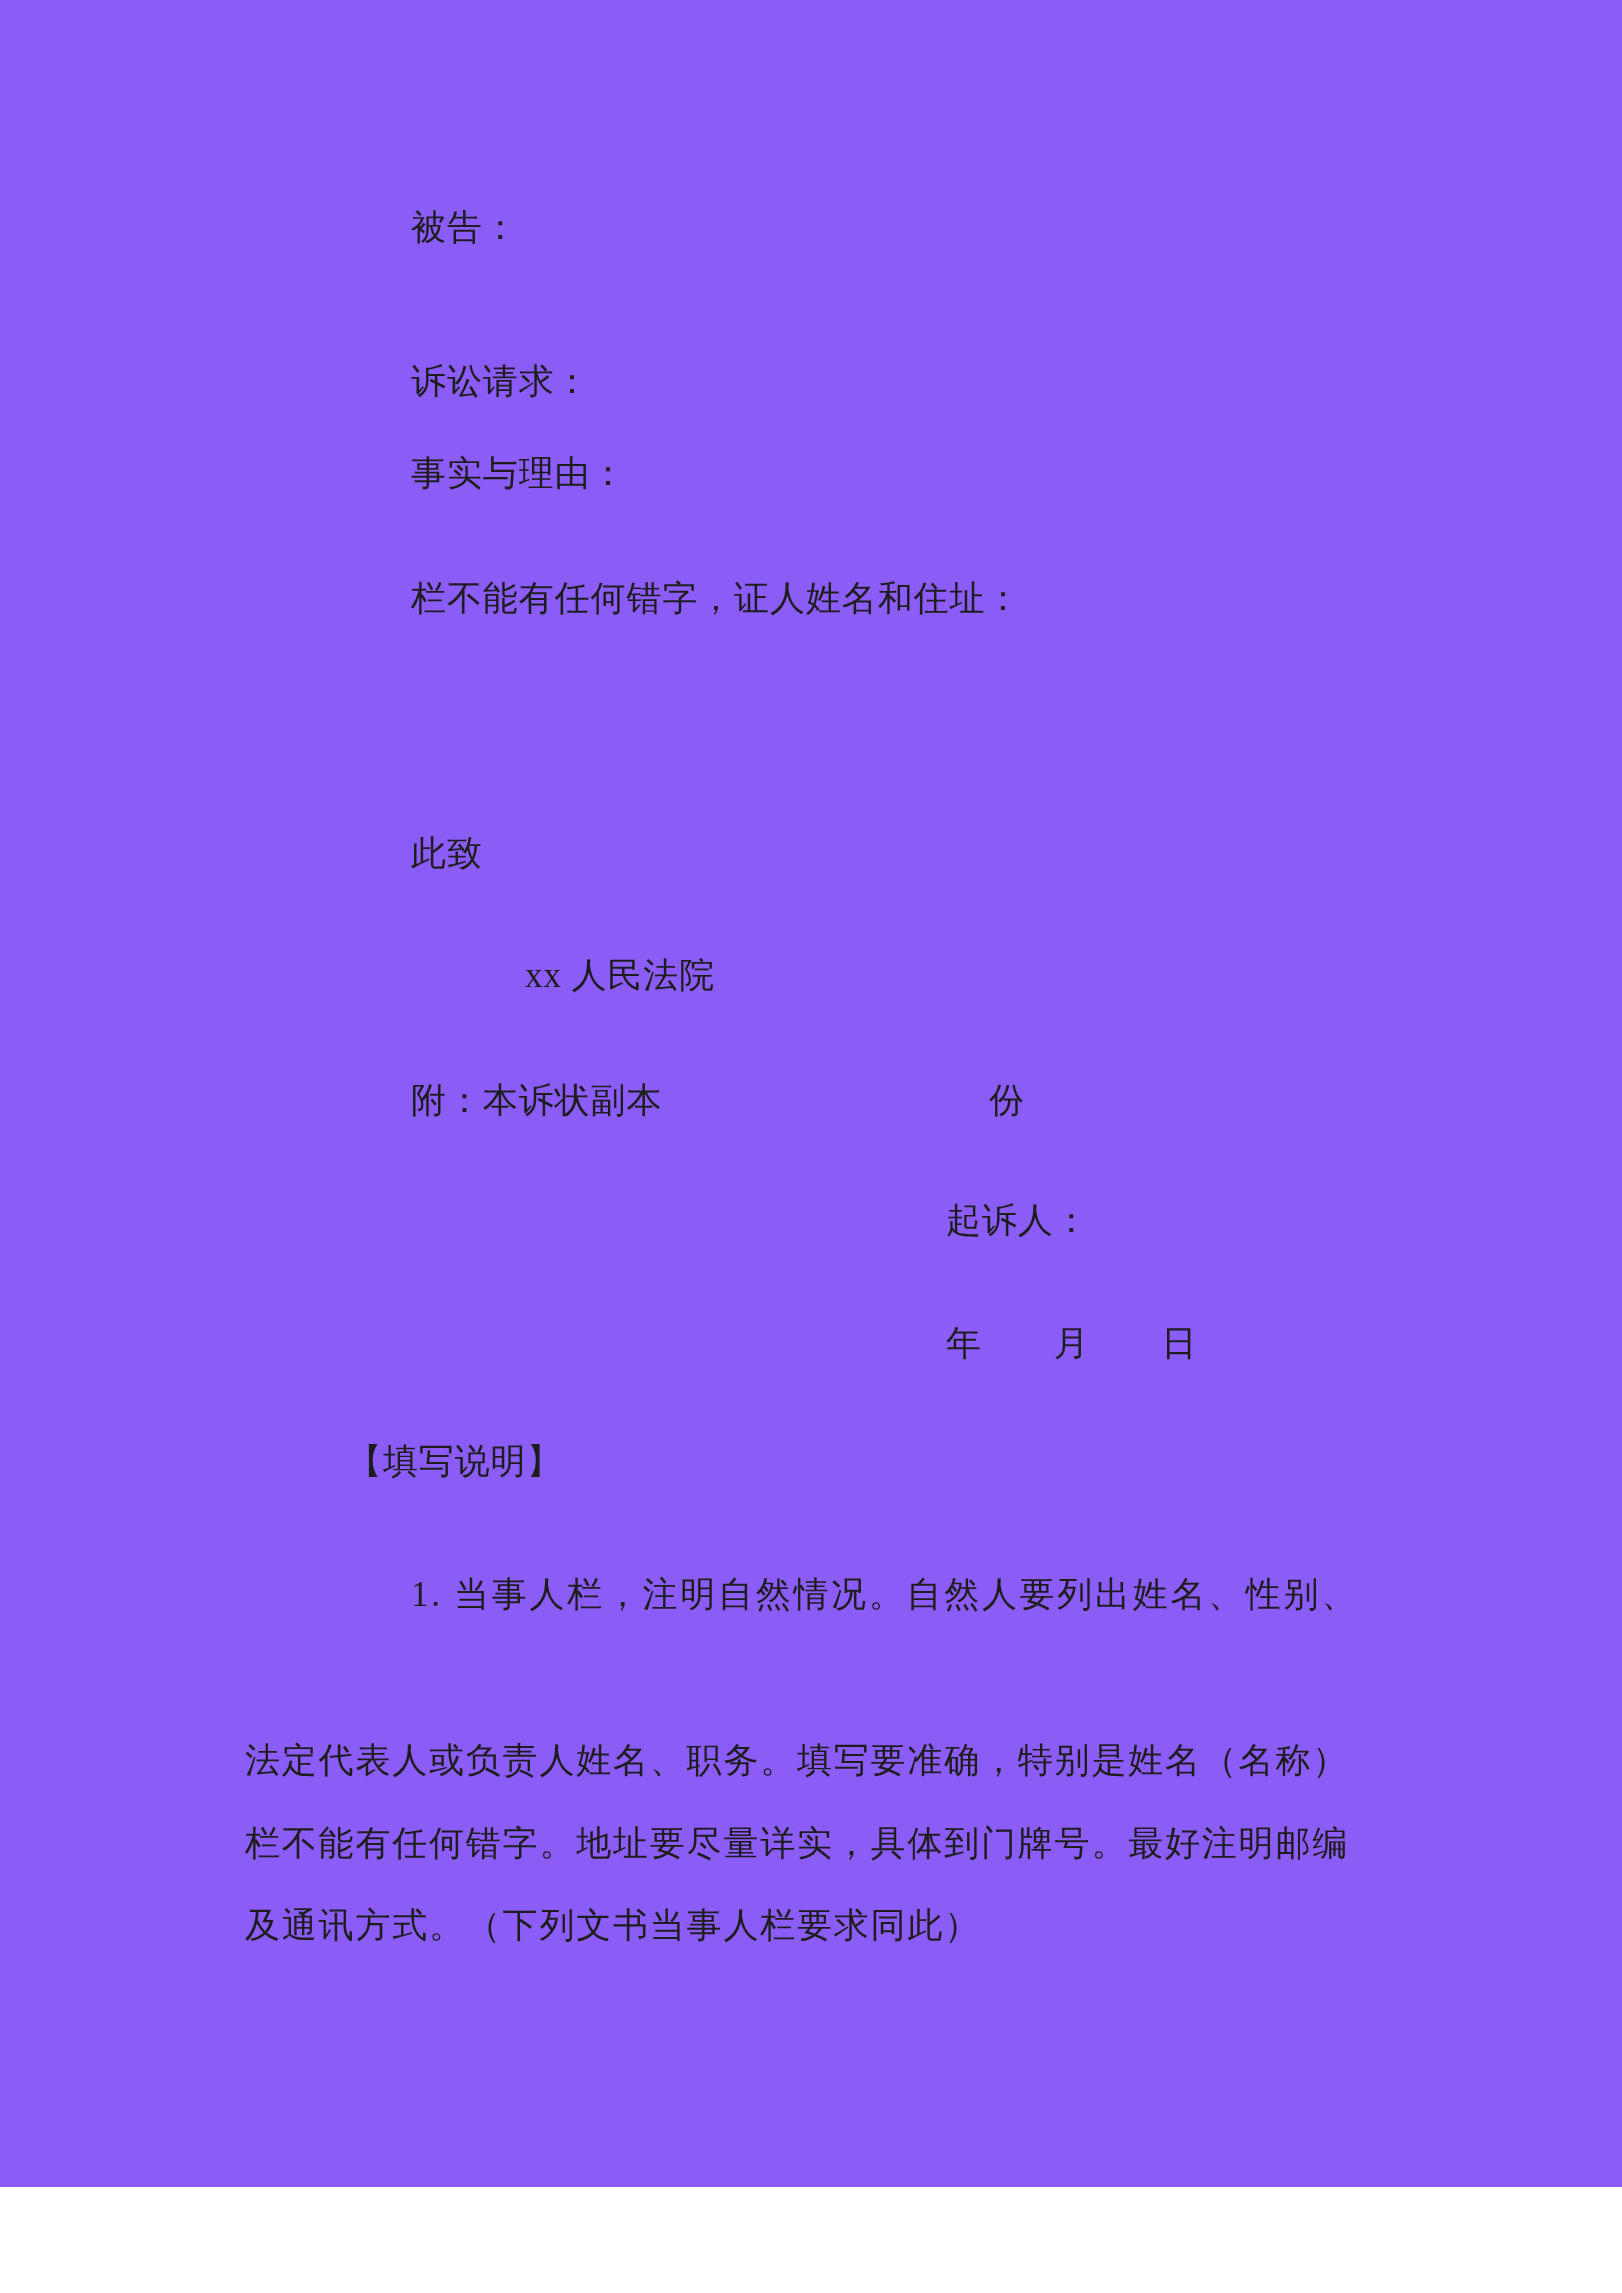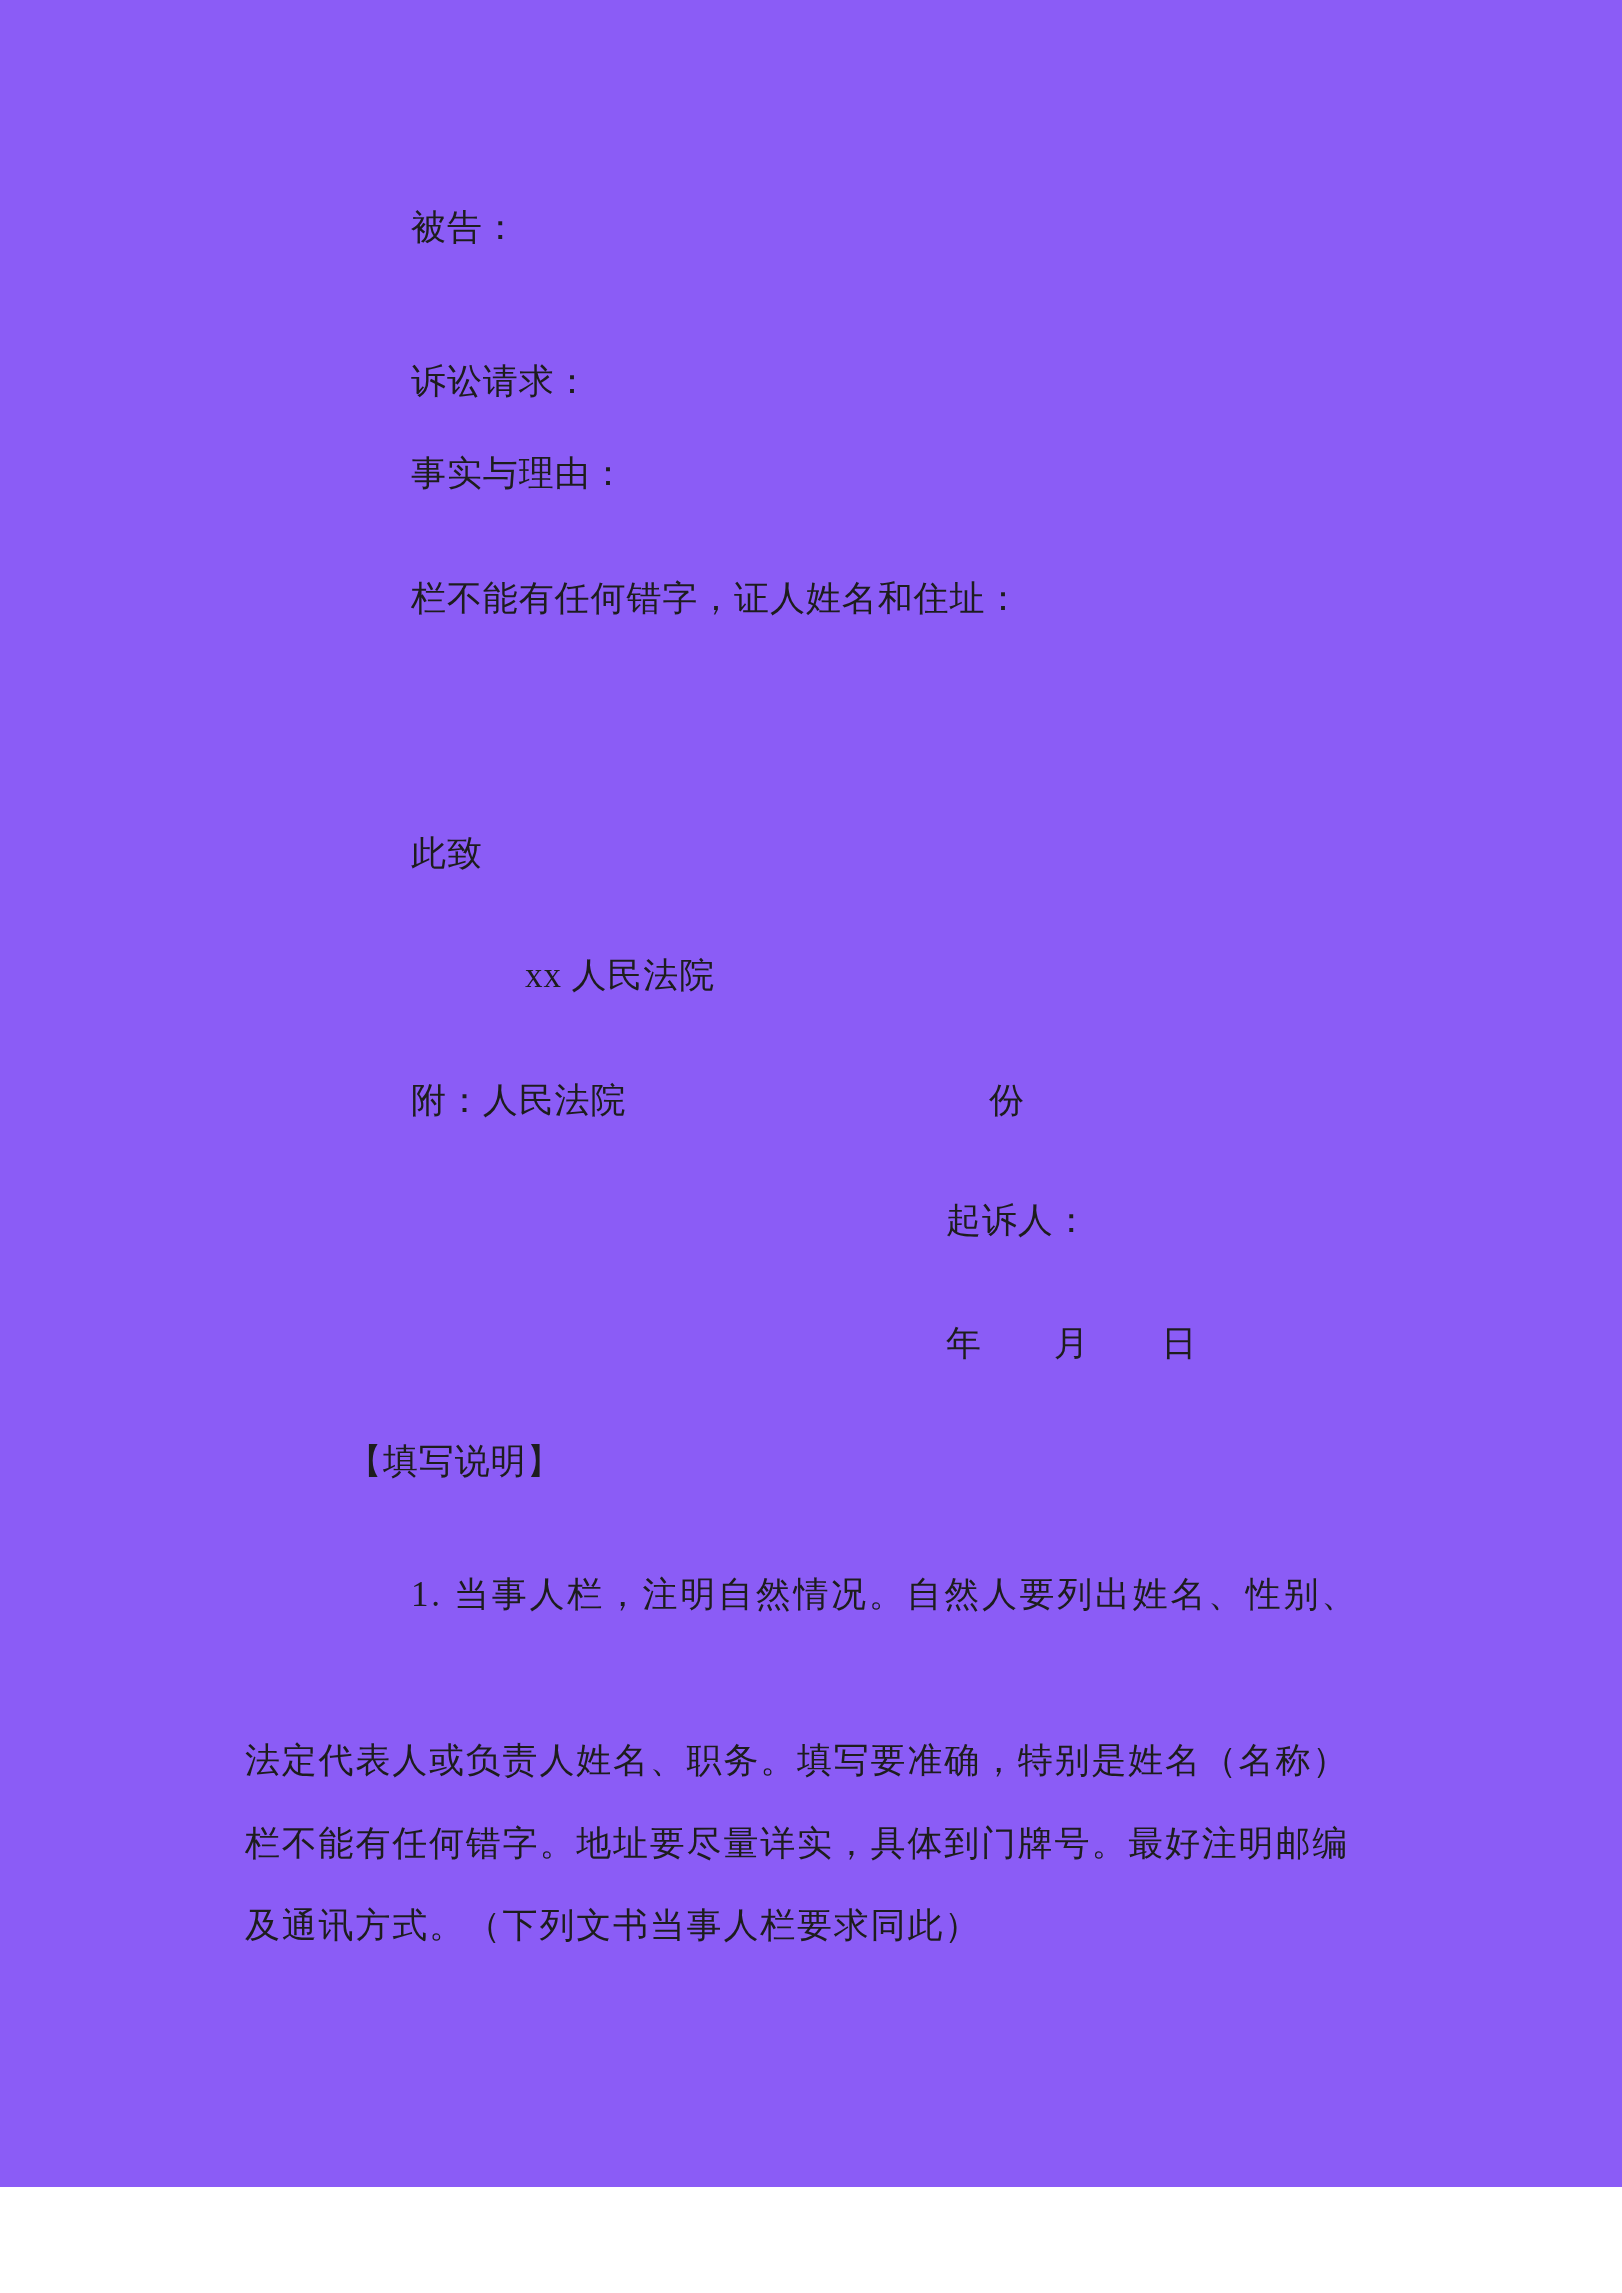--- a/index.html
+++ b/index.html
@@ -52,21 +52,21 @@
   <div class="line claims">诉讼请求：</div>
 
   <div class="line facts">事实与理由：</div>
 
   <div class="line evidence">栏不能有任何错字，证人姓名和住址：</div>
 
   <div class="line closing">此致</div>
 
   <div class="line court">xx 人民法院</div>
 
-  <div class="line attachment">附：人民法院</div>
+  <div class="line attachment">附：本诉状副本</div>
 
   <div class="line attach-unit">份</div>
 
   <div class="line plaintiff">起诉人：</div>
 
   <div class="line dateline">年　　月　　日</div>
 
   <div class="line instr-title">【填写说明】</div>
 
   <div class="line instr-line-0">1. 当事人栏，注明自然情况。自然人要列出姓名、性别、</div>

